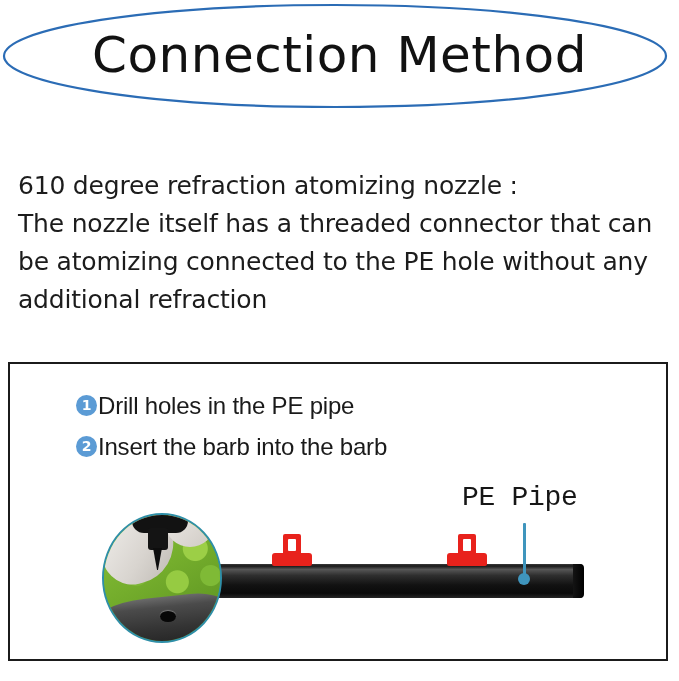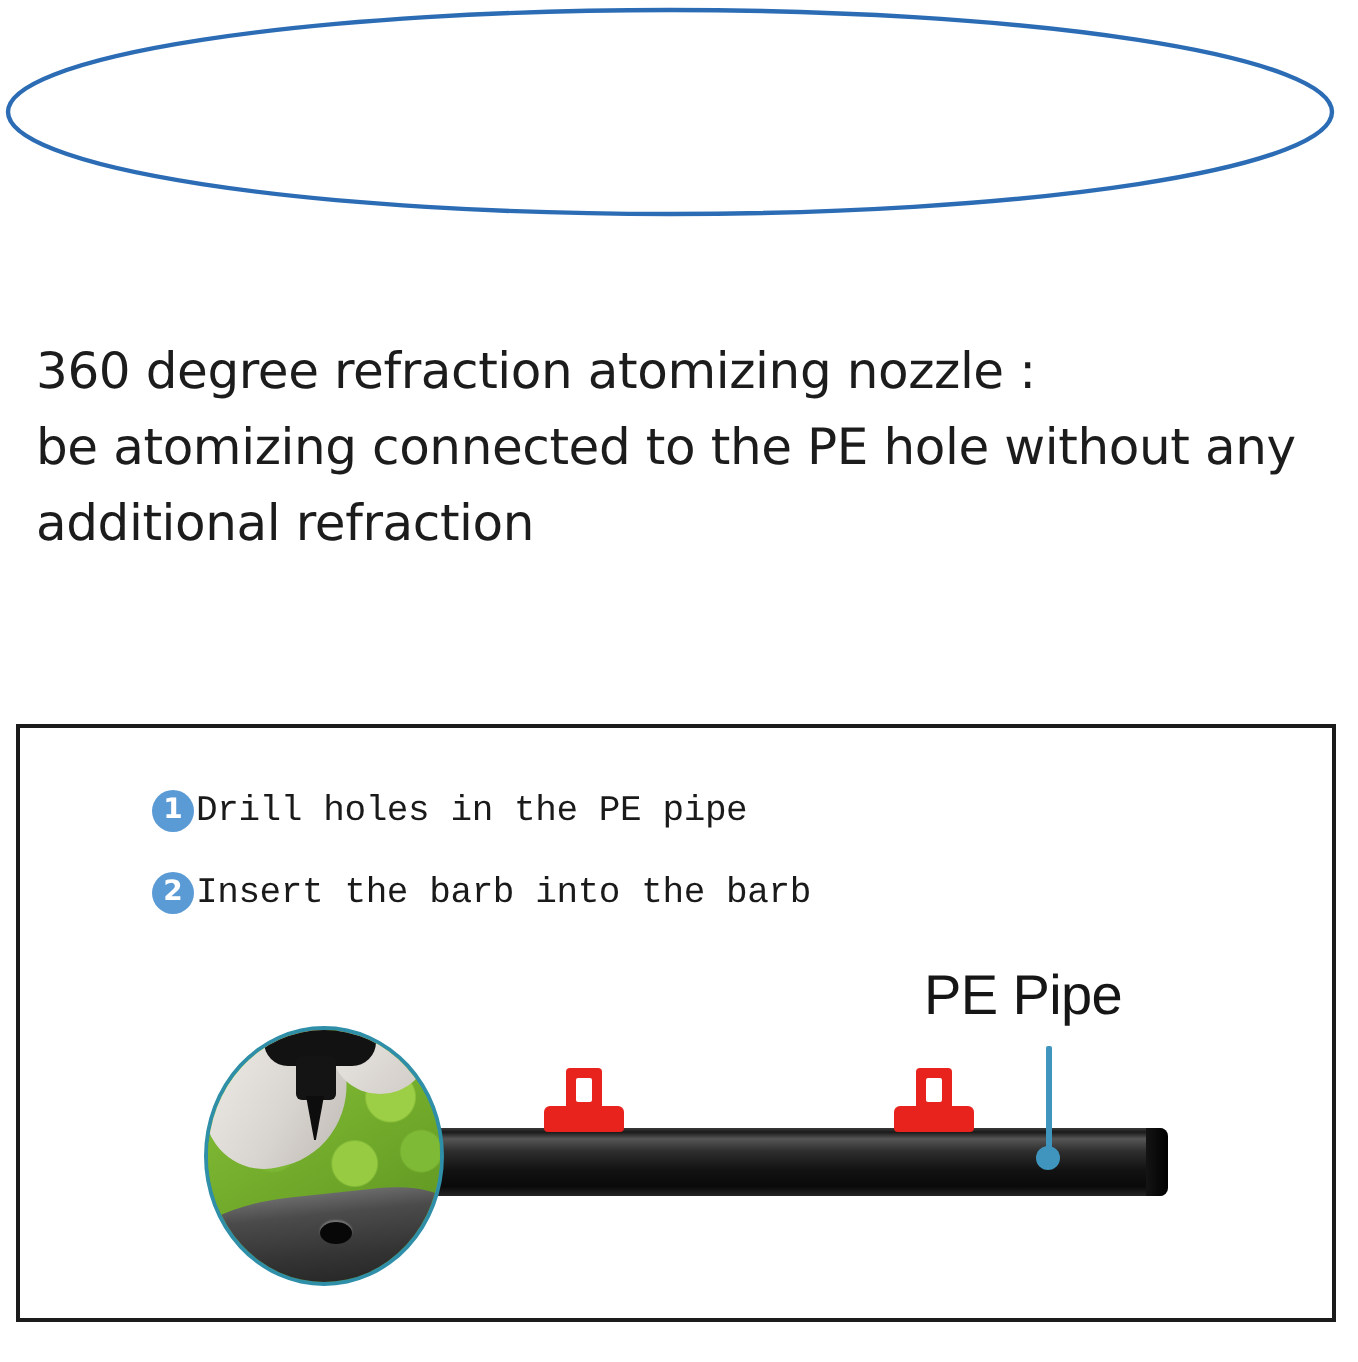--- a/index.html
+++ b/index.html
@@ -92,22 +92,22 @@
     color: #ffffff;
     font-family: "DejaVu Sans", sans-serif;
     font-size: 14px;
     font-weight: 700;
     line-height: 21px;
     text-align: center;
     flex: 0 0 auto;
     margin-right: 1px;
   }
   .step-label {
-    font-family: Liberation Mono, monospace;
-    font-size: 18px;
+    font-family: Liberation Sans, sans-serif;
+    font-size: 24px;
     line-height: 32px;
     color: #1a1a1a;
     white-space: nowrap;
     letter-spacing: -0.2px;
   }
 
   
   #pipe-body {
     position: absolute;
     left: 199px;
@@ -259,21 +259,21 @@
     background: #070707;
     border-radius: 50%;
     box-shadow: 0 -1px 1px rgba(160,160,160,0.55);
   }
 
   
   #pe-pipe-label {
     position: absolute;
     left: 452px;
     top: 117px;
-    font-family: Liberation Sans, sans-serif;
+    font-family: Liberation Mono, monospace;
     font-size: 28px;
     line-height: 34px;
     color: #161616;
     white-space: nowrap;
     letter-spacing: -0.3px;
   }
   #pe-pipe-leader {
     position: absolute;
     left: 513px;
     top: 159px;
@@ -292,24 +292,26 @@
     background: #3f95bd;
   }
 </style>
 </head>
 <body>
 
 <div id="title-block">
   <svg id="title-ellipse-svg" width="679" height="118" viewBox="0 0 679 118">
     <ellipse cx="335" cy="56" rx="331" ry="51" fill="none" stroke="#2b6cb5" stroke-width="2.2"></ellipse>
   </svg>
+  <div id="page-title">Connection Method</div>
 </div>
 
 <div id="description">
-  <div class="desc-line">360 degree refraction atomizing nozzle :</div>
+  <div class="desc-line">610 degree refraction atomizing nozzle :</div>
+  <div class="desc-line">The nozzle itself has a threaded connector that can</div>
   <div class="desc-line">be atomizing connected to the PE hole without any</div>
   <div class="desc-line">additional refraction</div>
 </div>
 
 <div id="diagram-panel">
 
   <div id="steps-list">
     <div class="step-row">
       <div class="step-bullet">1</div>
       <div class="step-label">Drill holes in the PE pipe</div>

